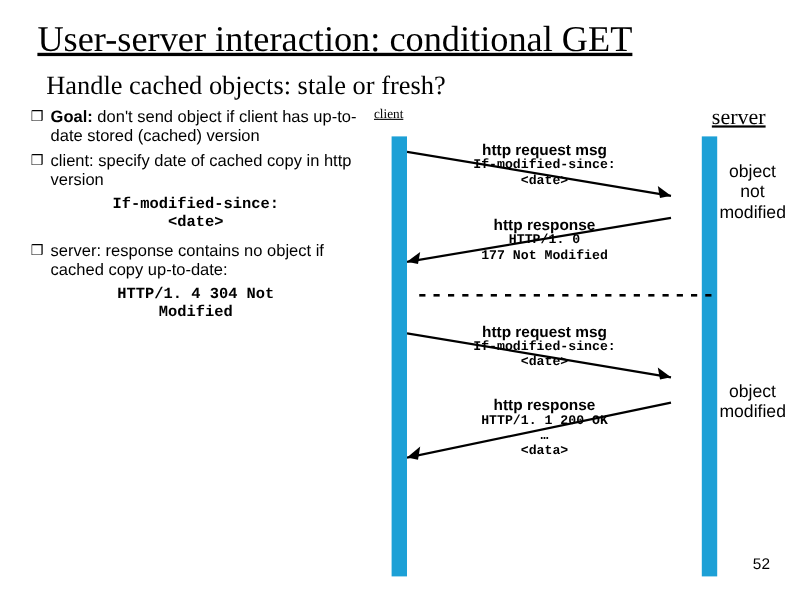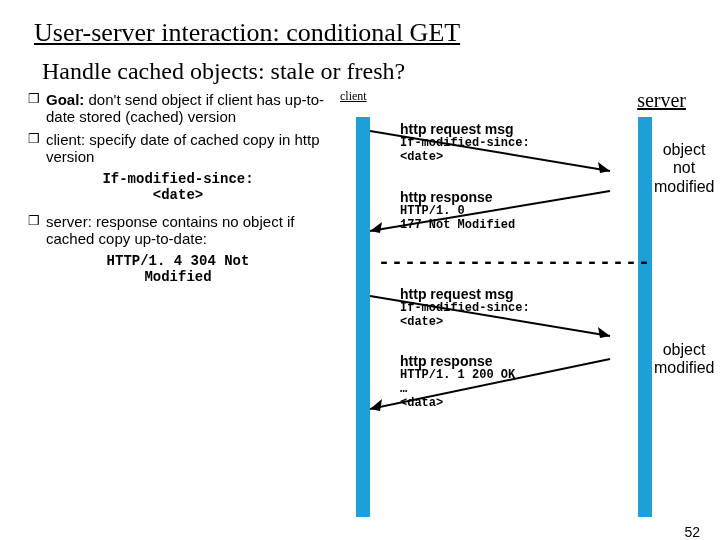--- a/index.html
+++ b/index.html
@@ -6,21 +6,21 @@
   body {
     width: 720px;
     height: 540px;
     background: #fff;
     font-family: Georgia, "Times New Roman", serif;
     color: #000;
     position: relative;
     overflow: hidden;
   }
   .title {
-    font-size: 26px;
+    font-size: 33px;
     text-decoration: underline;
     padding: 18px 0 6px 34px;
     font-family: Georgia, serif;
   }
   .subtitle {
     font-size: 24px;
     padding: 4px 0 6px 42px;
     font-family: Georgia, serif;
   }
   .content {
@@ -58,36 +58,37 @@
   .hdr-client {
     position: absolute;
     left: 12px;
     top: -2px;
     font-size: 12px;
     text-decoration: underline;
     font-family: Georgia, serif;
   }
   .hdr-server {
     position: absolute;
-    right: 24px;
+    right: 14px;
     top: -2px;
     font-size: 20px;
     text-decoration: underline;
     font-family: Georgia, serif;
   }
   .timeline {
     position: absolute;
     top: 26px;
     width: 14px;
     background: #1da0d6;
   }
   .tl-client { left: 28px; height: 400px; }
   .tl-server { right: 58px; height: 400px; }
   .msgblock {
     position: absolute;
+    text-align: center;
     font-family: Arial, sans-serif;
     font-weight: bold;
     line-height: 1.15;
   }
   .msgblock .t1 { font-size: 14px; }
   .msgblock .t2 {
     font-family: "Courier New", monospace;
     font-size: 12px;
     font-weight: bold;
   }
@@ -103,21 +104,21 @@
     position: absolute;
     font-family: "Courier New", monospace;
     font-size: 20px;
     font-weight: bold;
     letter-spacing: 1px;
     color: #000;
   }
   .pagenum {
     position: absolute;
     right: 20px;
-    bottom: 0;
+    bottom: 20px;
     font-family: Arial, sans-serif;
     font-size: 14px;
   }
 </style>
 </head>
 <body>
 
 <div class="title">User-server interaction: conditional GET</div>
 <div class="subtitle">Handle cached objects: stale or fresh?</div>
 

